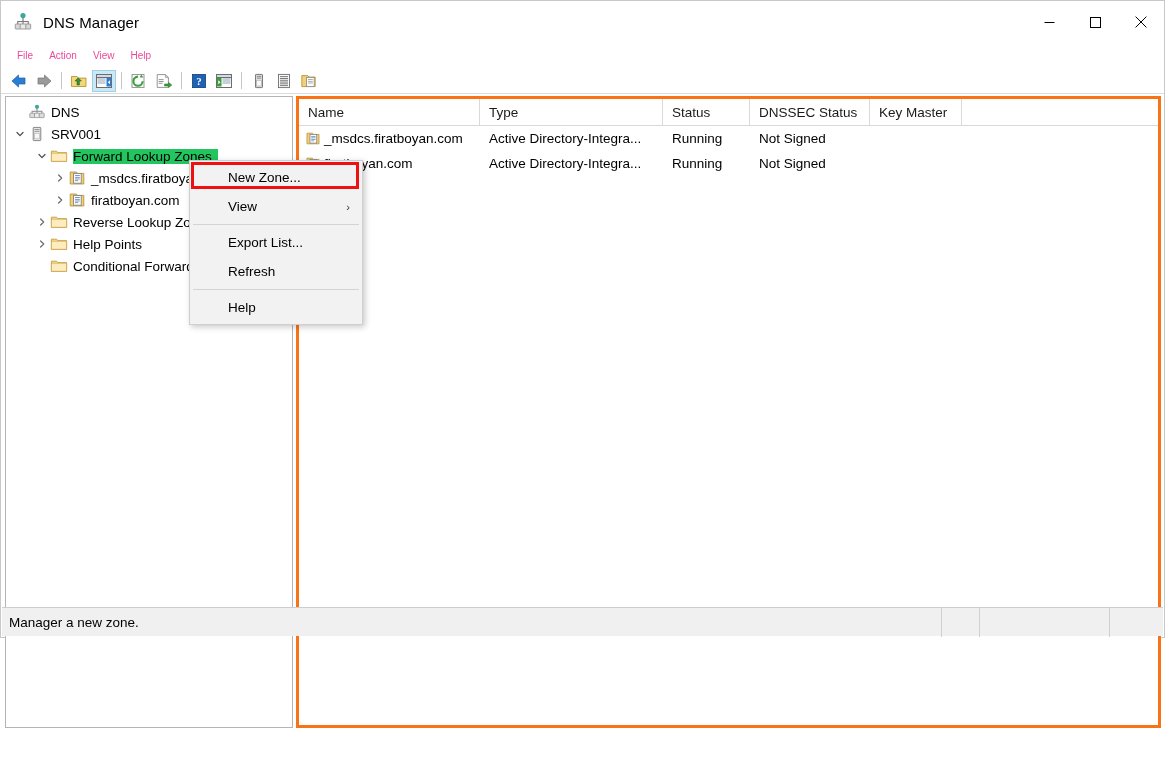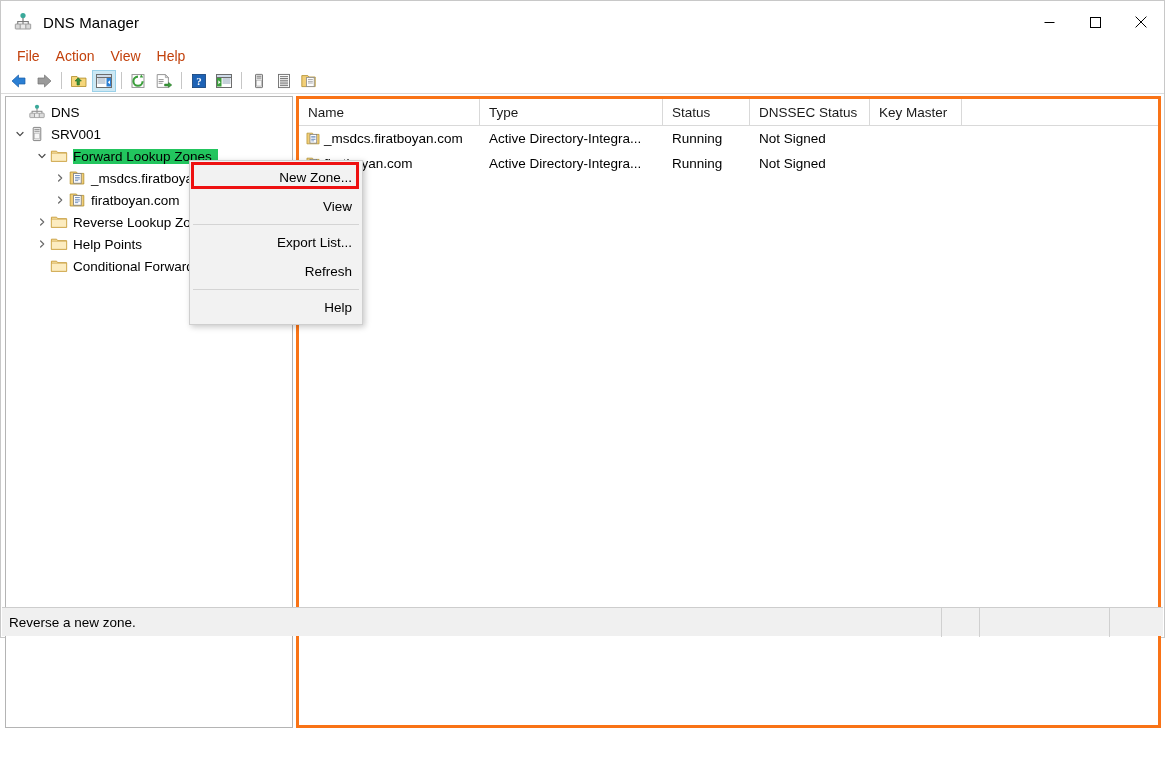--- a/index.html
+++ b/index.html
@@ -52,22 +52,22 @@
 
   
   .menubar {
     height: 25px;
     display: flex;
     align-items: center;
     padding-left: 8px;
     background: #ffffff;
   }
   .menubar .mi {
-    font-size: 14px;
-    color: #c2410c;
+    font-size: 10px;
+    color: #ec4899;
     padding: 3px 8px;
     cursor: default;
   }
 
   
   .toolbar {
     height: 26px;
     background: #ffffff;
     border-bottom: 1px solid #dcdcdc;
     display: flex;
@@ -207,21 +207,20 @@
   }
   .ctx-item {
     height: 29px;
     display: flex;
     align-items: center;
     padding-left: 38px;
     padding-right: 10px;
     cursor: default;
     position: relative;
     white-space: nowrap;
-    justify-content: flex-end;
   }
   .ctx-arrow {
     position: absolute;
     right: 12px;
     font-size: 11px;
     color: #333;
   }
   .ctx-sep {
     height: 1px;
     background: #d4d4d4;
@@ -620,19 +619,19 @@
     </div>
     <div class="ctx-sep"></div>
     <div class="ctx-item">
       <span>Help</span>
     </div>
   </div>
 
   <div class="highlight-box"></div>
 
   <div class="statusbar">
-    <div class="sb-pane p1">Reverse a new zone.</div>
+    <div class="sb-pane p1">Manager a new zone.</div>
     <div class="sb-pane p2"></div>
     <div class="sb-pane p3"></div>
     <div class="sb-pane p4"></div>
   </div>
 
 </div>
 
 </body></html>

